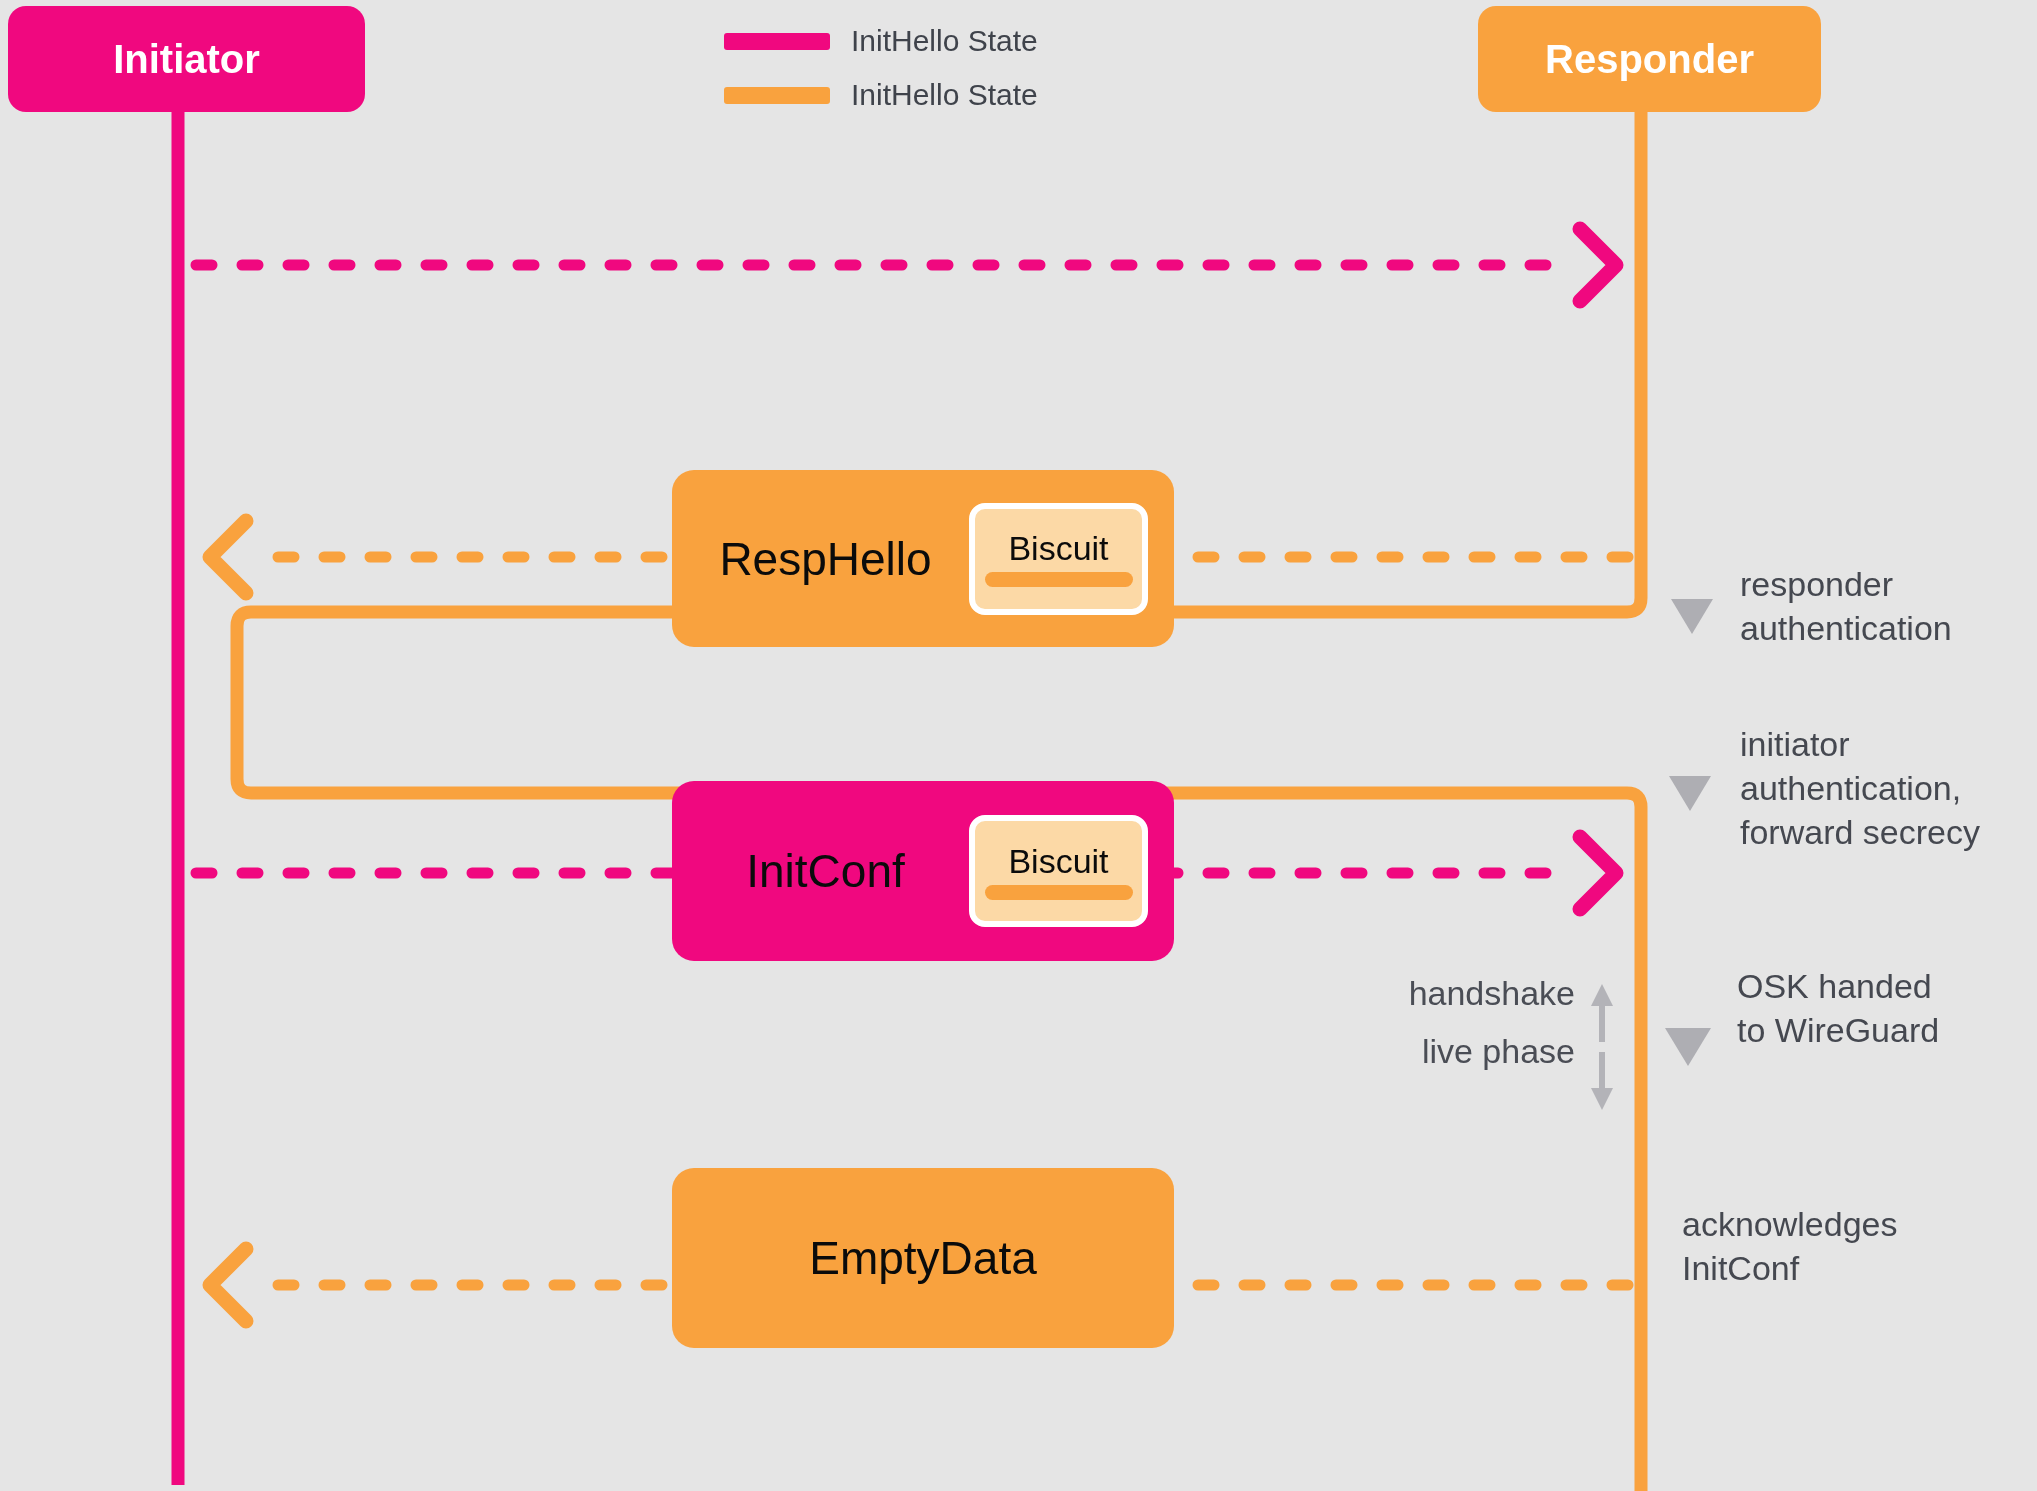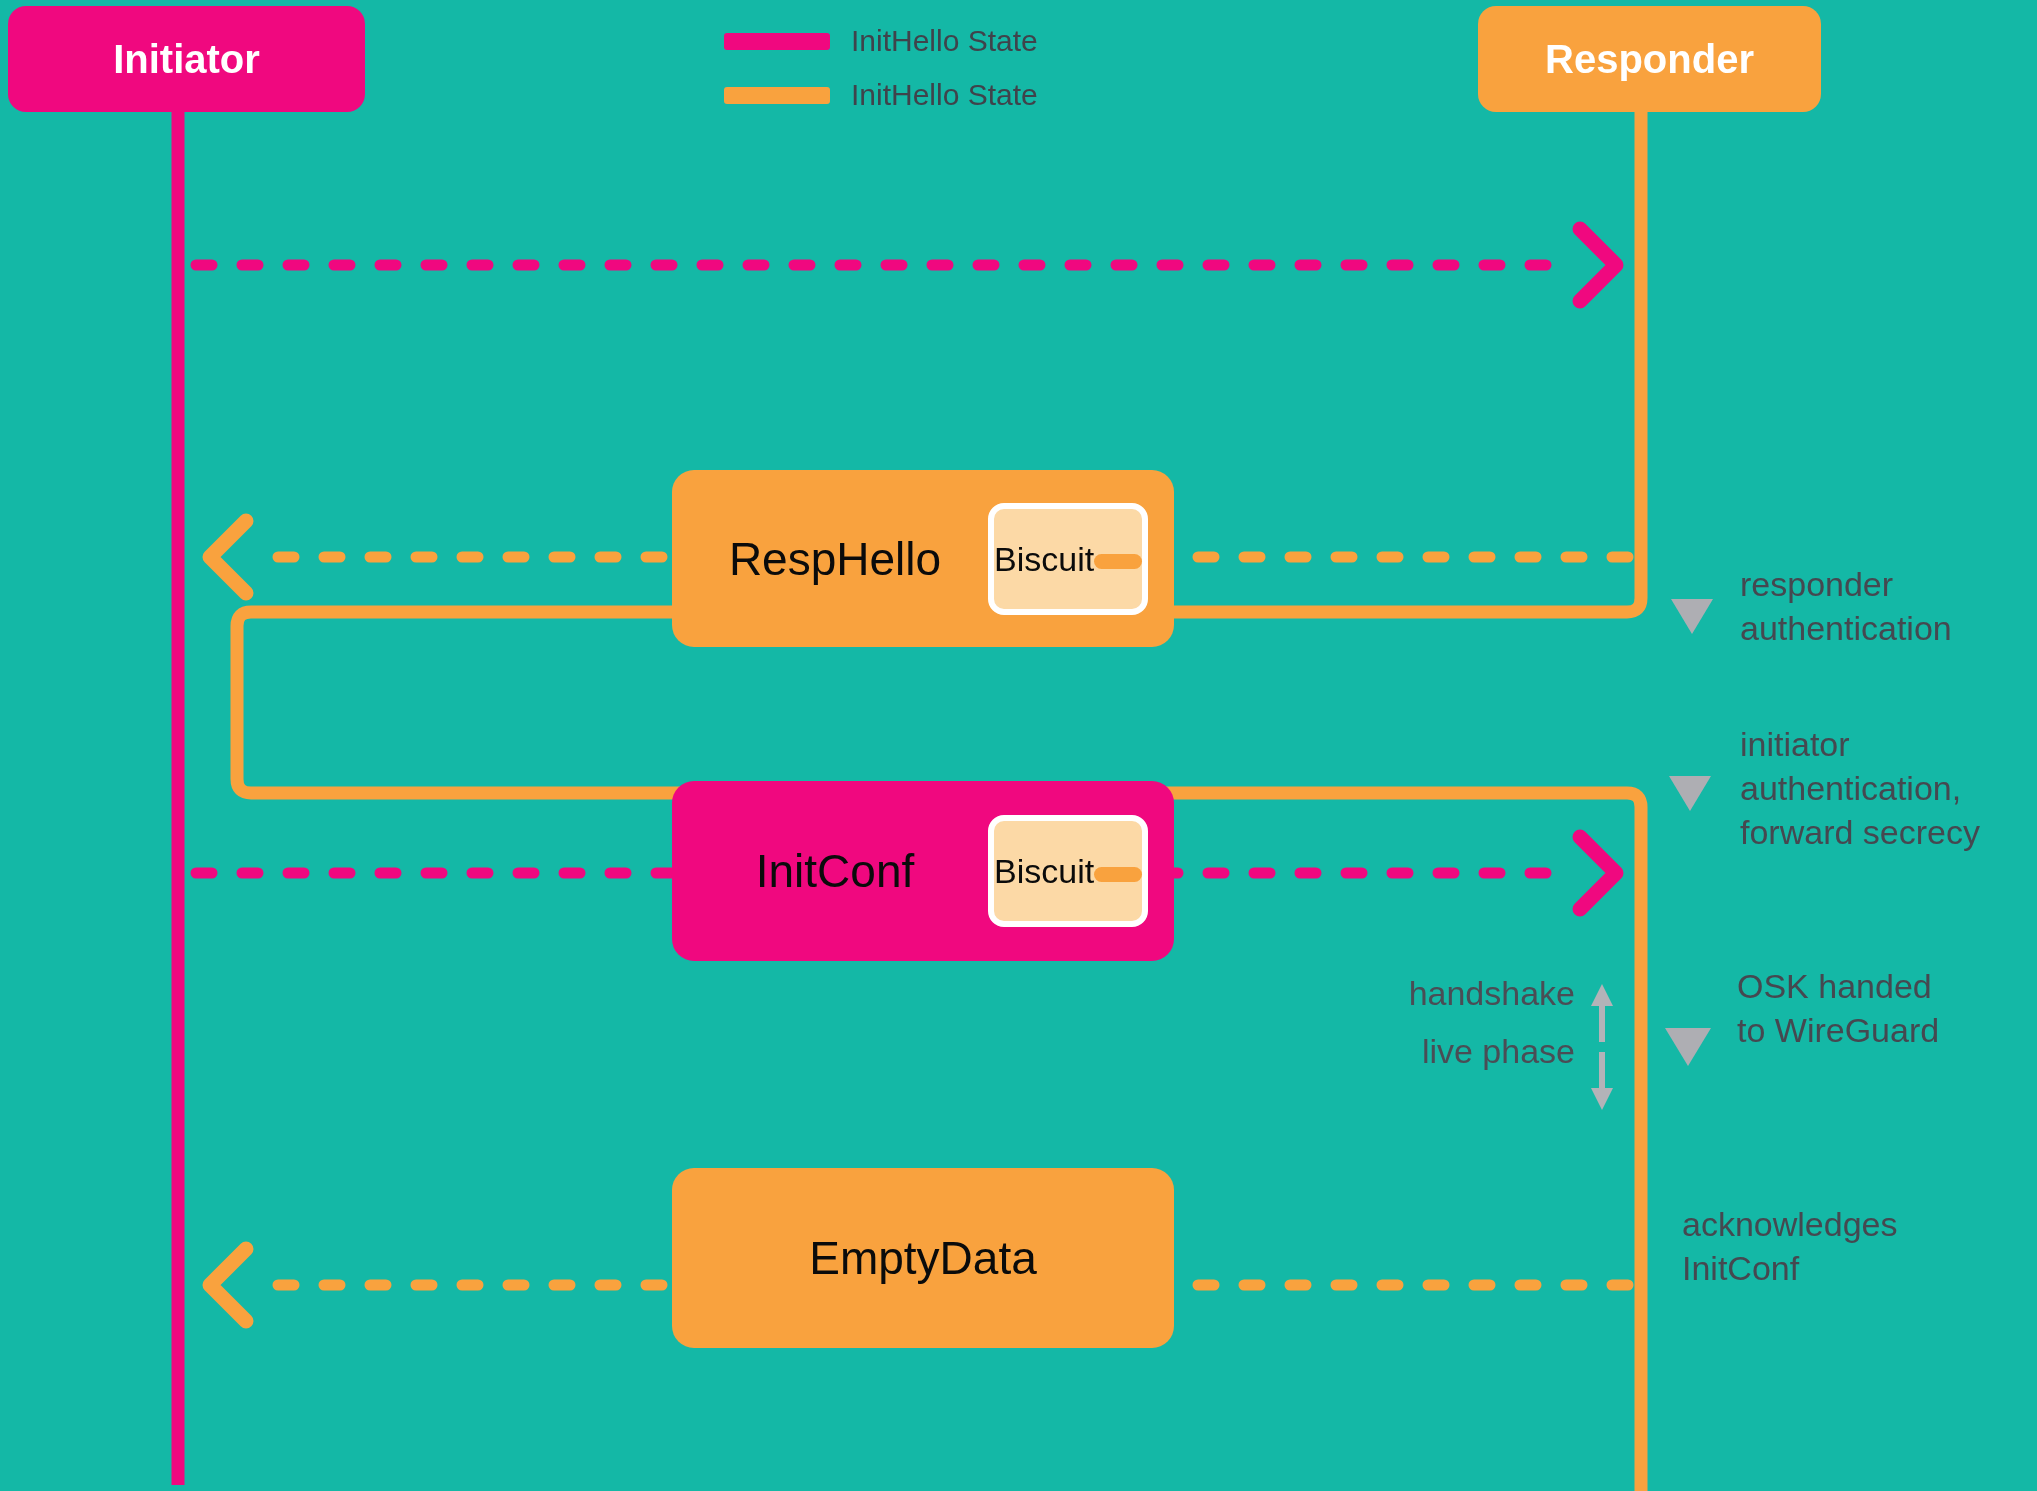--- a/index.html
+++ b/index.html
@@ -1,17 +1,17 @@
 <!DOCTYPE html>
 <html><head>
 <meta charset="utf-8">
 <style>
   html,body{margin:0;padding:0;background:#ffffff;}
   .stage{
-    position:relative;width:2037px;height:1491px;background:#14b8a6;overflow:hidden;
+    position:relative;width:2037px;height:1491px;background:#e5e5e5;overflow:hidden;
     font-family:"Liberation Sans", sans-serif;
   }
   .layer{position:absolute;left:0;top:0;z-index:1;}
   
   .actor{
     position:absolute;z-index:3;display:flex;align-items:center;justify-content:center;
     color:#ffffff;font-size:40px;font-weight:bold;border-radius:18px;
   }
   .actor.pink{background:#F0087F;}
   .actor.orange{background:#F9A23E;}
@@ -25,23 +25,23 @@
   .msg.pink{background:#F0087F;}
   .msg.orange{background:#F9A23E;}
   #msg-inithello{left:672px;top:182px;width:502px;height:177px;}
   #msg-resphello{left:672px;top:470px;width:502px;height:177px;padding:0;justify-content:space-between;}
   #msg-initconf{left:672px;top:781px;width:502px;height:180px;}
   #msg-emptydata{left:672px;top:1168px;width:502px;height:180px;}
   .msg .lbl{flex:1;text-align:center;}
   .msg.with-chip .lbl{flex:1;text-align:center;padding-left:10px;}
   
   .chip{
-    box-sizing:border-box;width:160px;height:112px;margin-right:26px;flex:0 0 auto;
+    box-sizing:border-box;width:179px;height:112px;margin-right:26px;flex:0 0 auto;
     background:#FCD9A6;border:6px solid #ffffff;border-radius:16px;
-    display:flex;flex-direction:row;align-items:center;justify-content:center;
+    display:flex;flex-direction:column;align-items:center;justify-content:center;
   }
   .chip .chip-label{font-size:34px;color:#0b0b0b;line-height:36px;}
   .chip .chip-bar{width:148px;height:15px;border-radius:8px;background:#F9A23E;margin-top:6px;}
   
   .legend-swatch{position:absolute;z-index:2;width:106px;height:17px;border-radius:3px;}
   #legend-swatch-initiator{left:724px;top:33px;background:#F0087F;}
   #legend-swatch-responder{left:724px;top:87px;background:#F9A23E;}
   .legend-text{position:absolute;z-index:2;font-size:30px;color:#3F434B;}
   #legend-text-initiator{left:851px;top:24px;}
   #legend-text-responder{left:851px;top:78px;}

